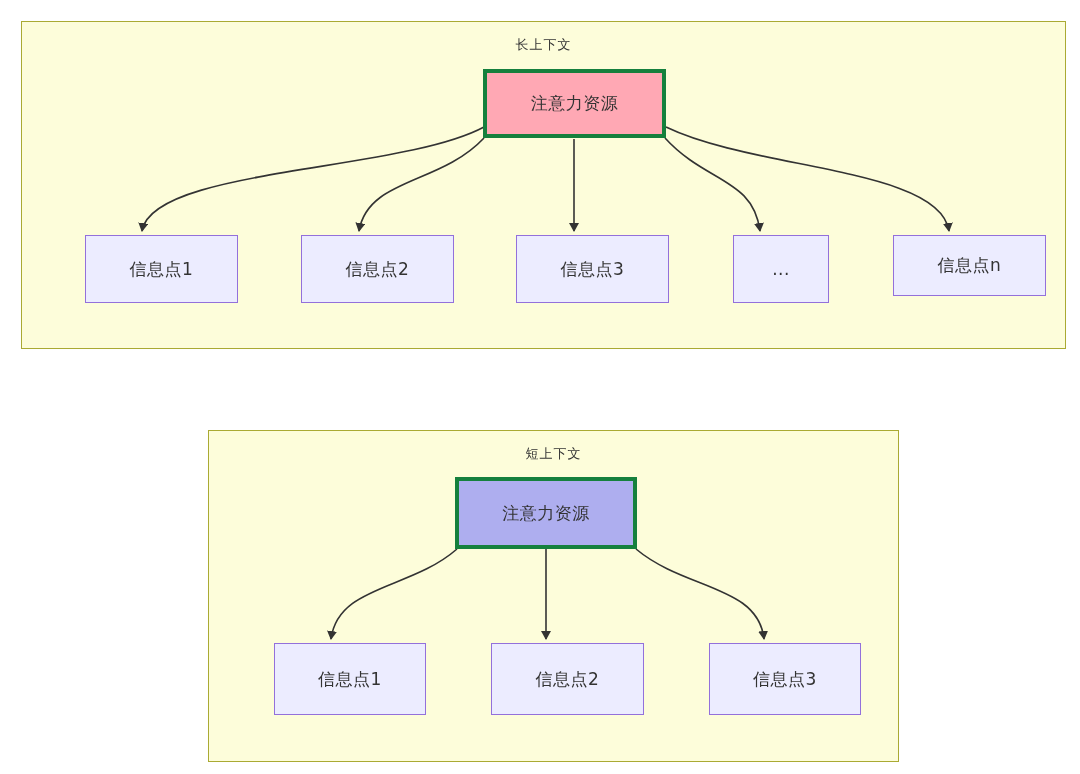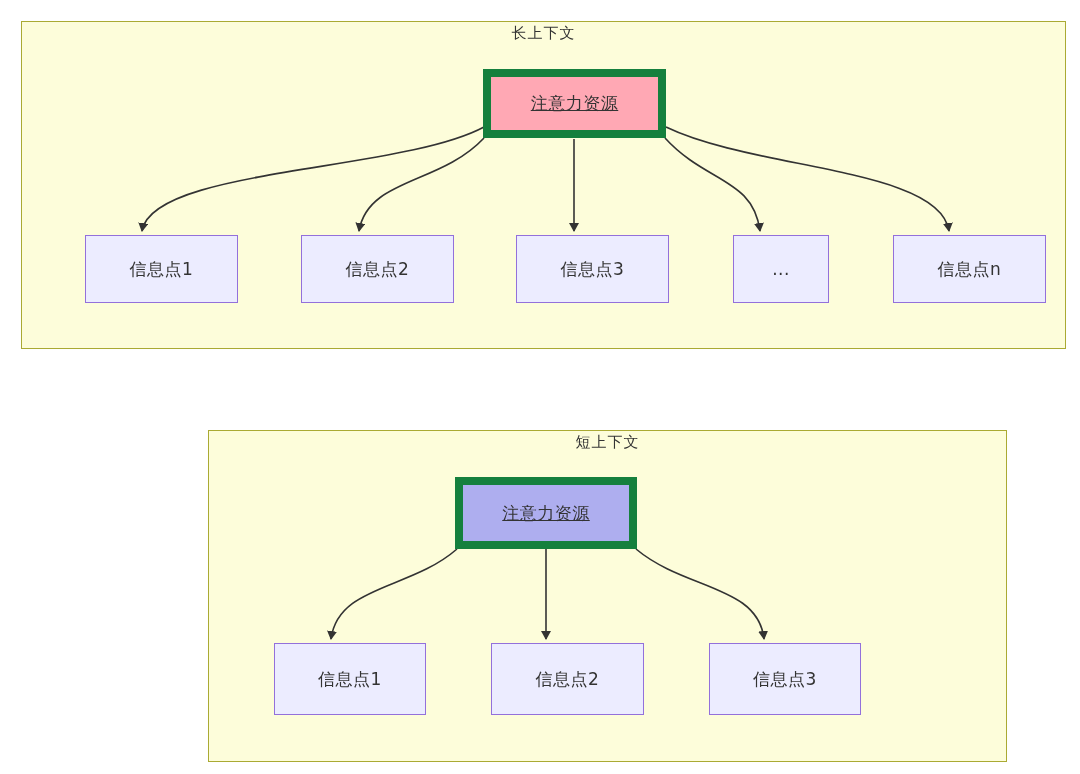--- a/index.html
+++ b/index.html
@@ -17,25 +17,25 @@
   }
   .subgraph {
     position: absolute;
     background: #fdfdda;
     border: 1.5px solid #aaaa33;
     box-sizing: border-box;
     z-index: 0;
   }
   .subgraph-title {
     position: absolute;
-    top: 2px;
+    top: 14px;
     left: 0;
     right: 0;
     text-align: center;
-    font-size: 15px;
+    font-size: 13px;
     color: #333333;
     letter-spacing: 1px;
   }
   .edges {
     position: absolute;
     left: 0;
     top: 0;
     z-index: 1;
   }
   .node {
@@ -48,36 +48,35 @@
     color: #333333;
     letter-spacing: 0.5px;
     z-index: 2;
   }
   .node.info {
     background: #ececff;
     border: 1.5px solid #9370db;
     margin-left: 20px;
   }
   .node.attention {
-    border: 8px solid #15803d;
-    text-decoration: underline;
+    border: 4px solid #15803d;
   }
   .node.attention-long  { background: #ffa8b4; }
   .node.attention-short { background: #aeaeef; }
 </style>
 </head>
 <body>
 
 <div class="stage">
 
   <section class="subgraph" style="left:21px; top:21px; width:1045px; height:328px;">
     <div class="subgraph-title">长上下文</div>
   </section>
 
-  <section class="subgraph" style="left:208px; top:430px; width:799px; height:332px;">
+  <section class="subgraph" style="left:208px; top:430px; width:691px; height:332px;">
     <div class="subgraph-title">短上下文</div>
   </section>
 
   <svg class="edges" width="1080" height="774" viewBox="0 0 1080 774">
     <defs>
       <marker id="arrow" markerUnits="userSpaceOnUse" markerWidth="12" markerHeight="12" refX="8" refY="5" orient="auto">
         <path d="M0,0 L9,5 L0,10 z" fill="#333333"></path>
       </marker>
     </defs>
     <g fill="none" stroke="#333333" stroke-width="1.6">
@@ -92,21 +91,21 @@
       <path d="M 636 549 C 685 590, 758 585, 764 639" marker-end="url(#arrow)"></path>
     </g>
   </svg>
 
   <div class="node attention attention-long" style="left:483px; top:69px; width:183px; height:69px;">注意力资源</div>
 
   <div class="node info" style="left:65px;  top:235px; width:153px; height:68px;">信息点1</div>
   <div class="node info" style="left:281px; top:235px; width:153px; height:68px;">信息点2</div>
   <div class="node info" style="left:496px; top:235px; width:153px; height:68px;">信息点3</div>
   <div class="node info" style="left:713px; top:235px; width:96px;  height:68px;">...</div>
-  <div class="node info" style="left:873px; top:235px; width:153px; height:68px;">信息点n</div>
+  <div class="node info" style="left:873px; top:235px; width:153px; height:61px;">信息点n</div>
 
   <div class="node attention attention-short" style="left:455px; top:477px; width:182px; height:72px;">注意力资源</div>
 
   <div class="node info" style="left:254px; top:643px; width:152px; height:72px;">信息点1</div>
   <div class="node info" style="left:471px; top:643px; width:153px; height:72px;">信息点2</div>
   <div class="node info" style="left:689px; top:643px; width:152px; height:72px;">信息点3</div>
 
 </div>
 
 </body></html>

